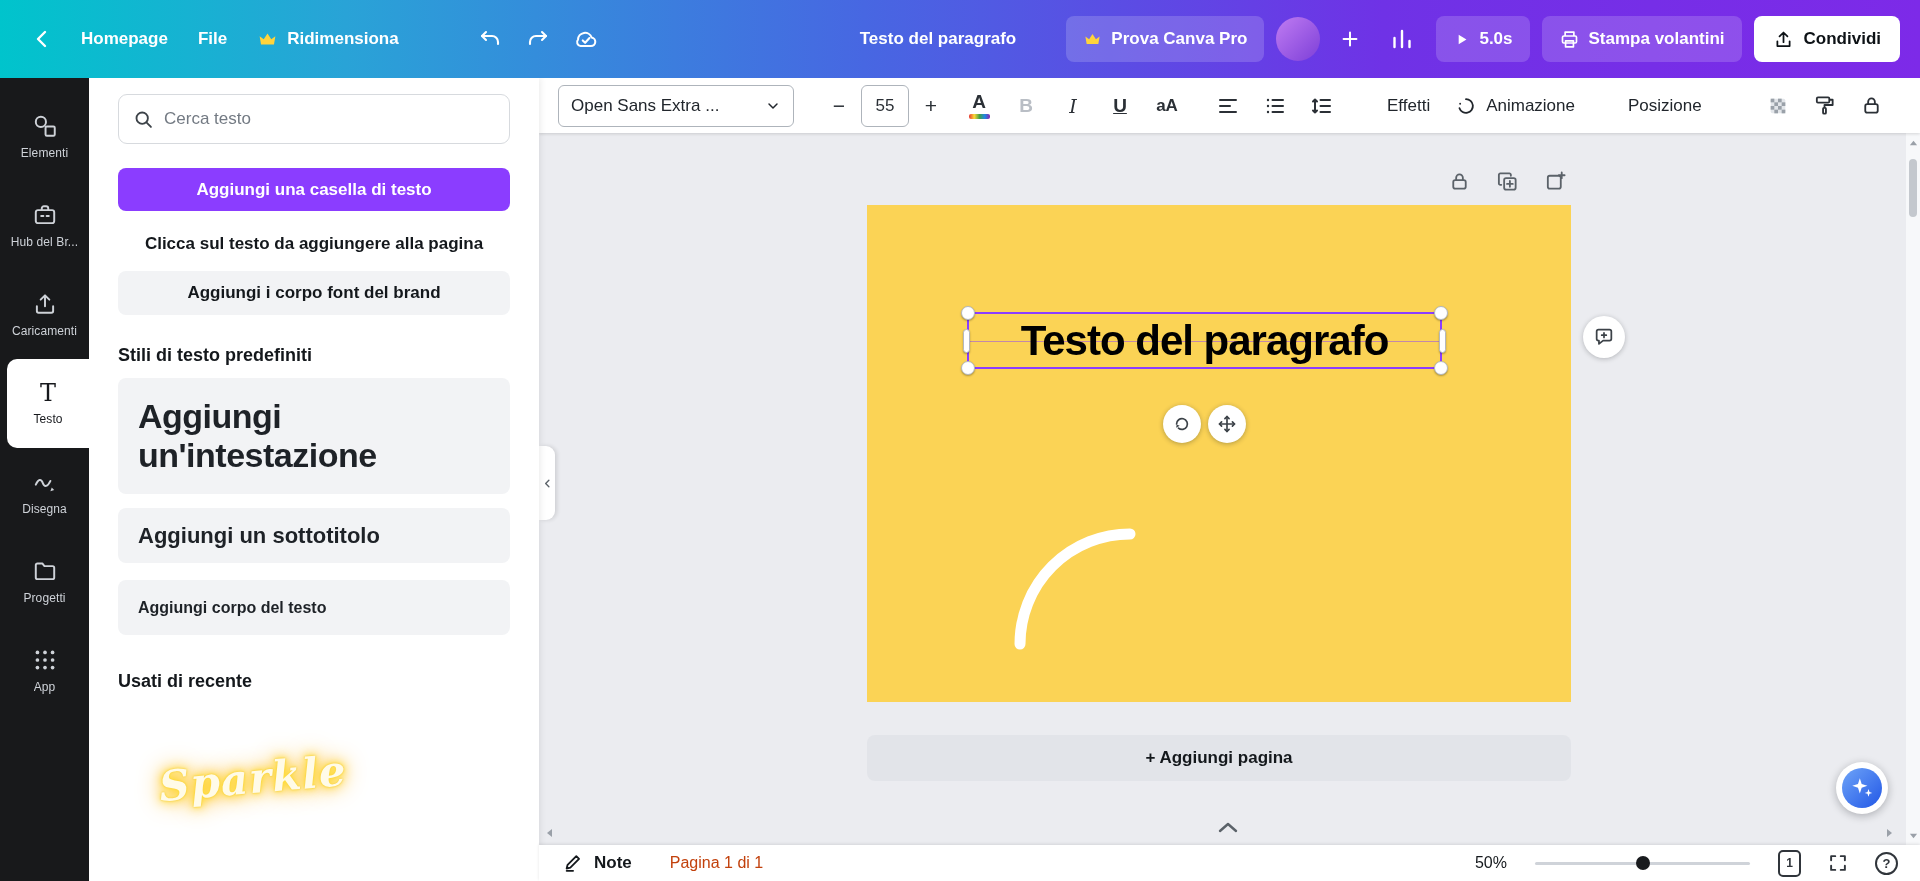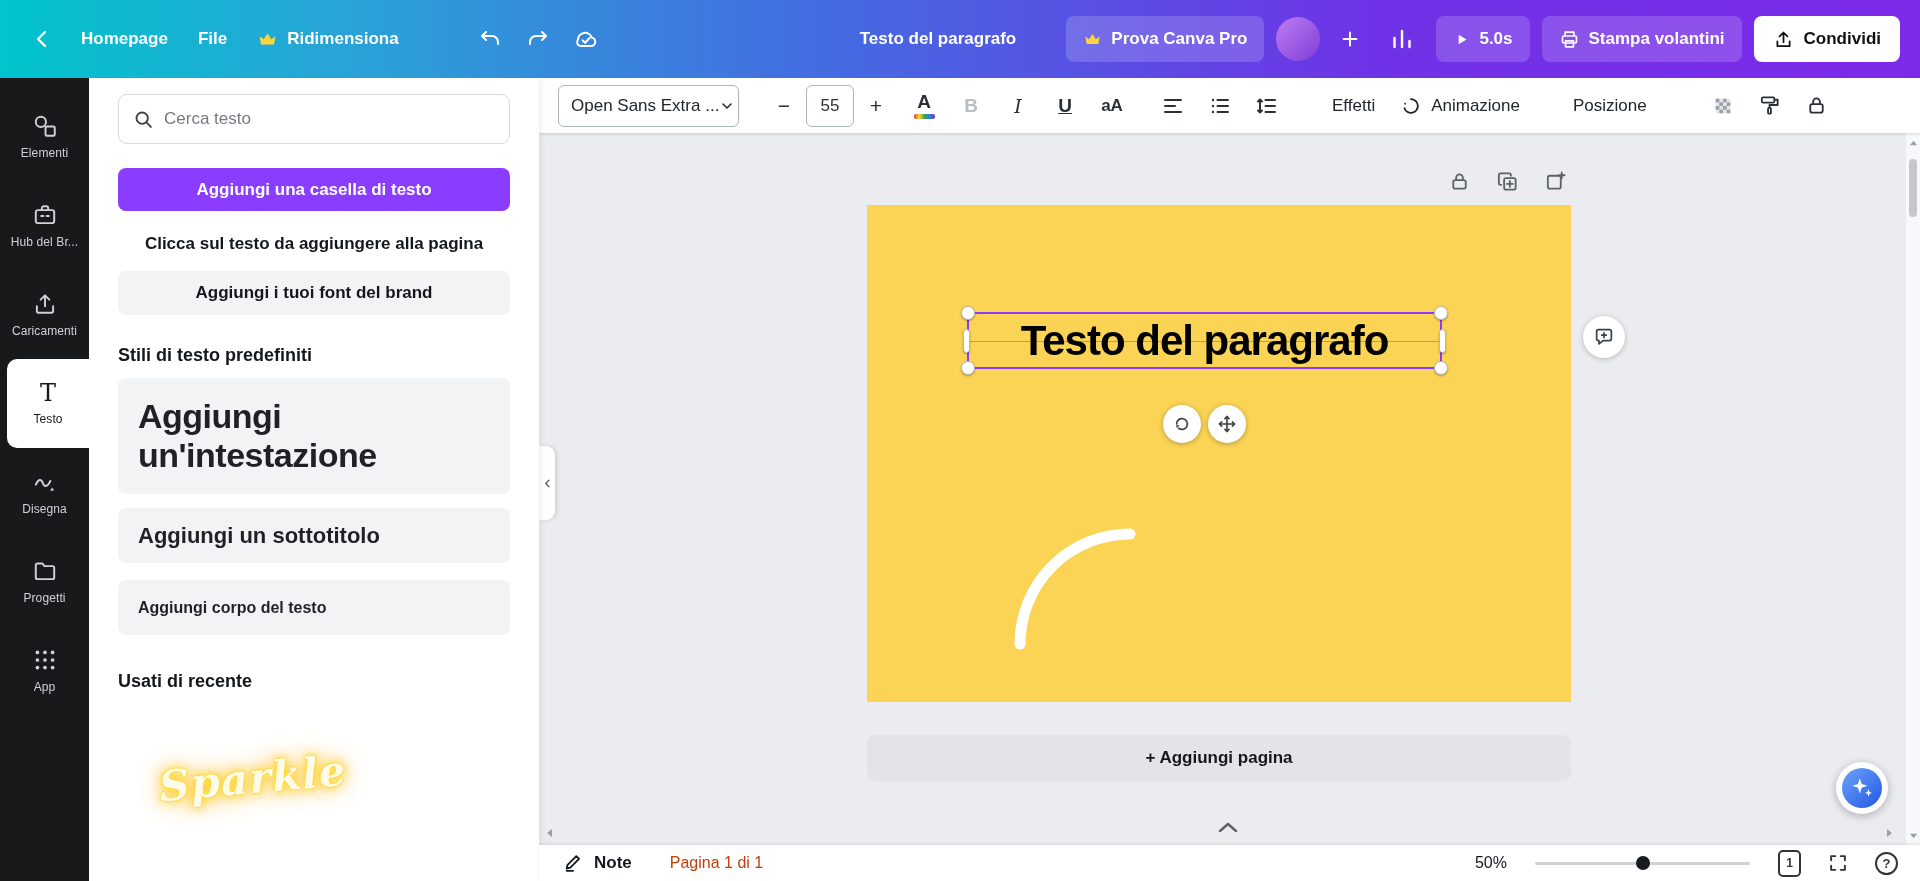--- a/index.html
+++ b/index.html
@@ -45,21 +45,21 @@
   .card-subtitle { height:55px; margin-top:14px; font-size:22px; font-weight:700; }
   .card-body { height:55px; margin-top:17px; font-size:16px; font-weight:700; }
   .recent-heading { margin-top:36px; font-size:18px; font-weight:700; color:#14181c; }
   .sparkle { margin-top:62px; margin-left:41px; width:fit-content; font-family:"DejaVu Serif",serif; font-style:italic; font-weight:700;
     font-size:42px; color:#fffbe8; transform:rotate(-5deg); letter-spacing:1px; cursor:pointer;
     text-shadow:0 0 5px #ffe34d, 0 0 12px #ffcf00, 0 0 24px #ffa600, 0 0 2px #e8b200; }
 
   
   .toolbar { position:absolute; left:539px; right:0; top:78px; height:55px; background:#fff; z-index:20;
     display:flex; align-items:center; padding:0 19px; gap:17px; box-shadow:0 1px 3px rgba(0,0,0,.14); color:#2b3036; }
-  .font-select { width:181px; height:42px; border:1px solid #aeb4bb; border-radius:6px; display:flex; align-items:center; justify-content:space-between;
+  .font-select { width:236px; height:42px; border:1px solid #aeb4bb; border-radius:6px; display:flex; align-items:center; justify-content:space-between;
     padding:0 12px; font-size:17px; color:#21262c; white-space:nowrap; }
   .size-group { display:flex; align-items:center; gap:6px; margin-left:12px; }
   .size-btn { width:32px; height:42px; font-size:21px; color:#2b3036; display:flex; align-items:center; justify-content:center; }
   .size-value { width:48px; height:42px; border:1px solid #aeb4bb; border-radius:6px; display:flex; align-items:center; justify-content:center; font-size:17px; }
   .tool-btn { min-width:30px; height:42px; display:flex; align-items:center; justify-content:center; border-radius:6px; color:#2b3036; }
   .tool-label { font-size:17px; font-weight:500; color:#21262c; padding:0 4px; height:42px; display:flex; align-items:center; gap:9px; }
   .color-a { display:flex; flex-direction:column; align-items:center; gap:3px; }
   .color-a .a { font-size:19px; font-weight:700; line-height:19px; }
   .color-a .bar { width:21px; height:5px; border-radius:2px; background:linear-gradient(90deg,#e53935,#fdd835,#43a047,#1e88e5,#8e24aa); }
   .fmt-b { font-size:19px; font-weight:800; color:#b9bec5; }
@@ -289,21 +289,21 @@
     <span>
       <svg width="21" height="21" viewBox="0 0 24 24" fill="none" stroke="#3c4248" stroke-width="2.1" stroke-linecap="round">
           <circle cx="10.5" cy="10.5" r="6.5"></circle>
           <path d="M15.6 15.6L20.5 20.5"></path>
         </svg>
     </span>
     <input type="text" placeholder="Cerca testo" style="">
   </div>
   <button class="btn-primary">Aggiungi una casella di testo</button>
   <div class="panel-hint">Clicca sul testo da aggiungere alla pagina</div>
-  <button class="btn-gray">Aggiungi i tuoi font del brand</button>
+  <button class="btn-gray">Aggiungi i corpo font del brand</button>
   <div class="panel-heading">Stili di testo predefiniti</div>
   <button class="style-card card-heading">Aggiungi un'intestazione</button>
   <button class="style-card card-subtitle">Aggiungi un sottotitolo</button>
   <button class="style-card card-body">Aggiungi corpo del testo</button>
   <div class="recent-heading">Usati di recente</div>
   <div class="sparkle">Sparkle</div>
 </section>
 
 <div class="toolbar">
   <button class="font-select">

